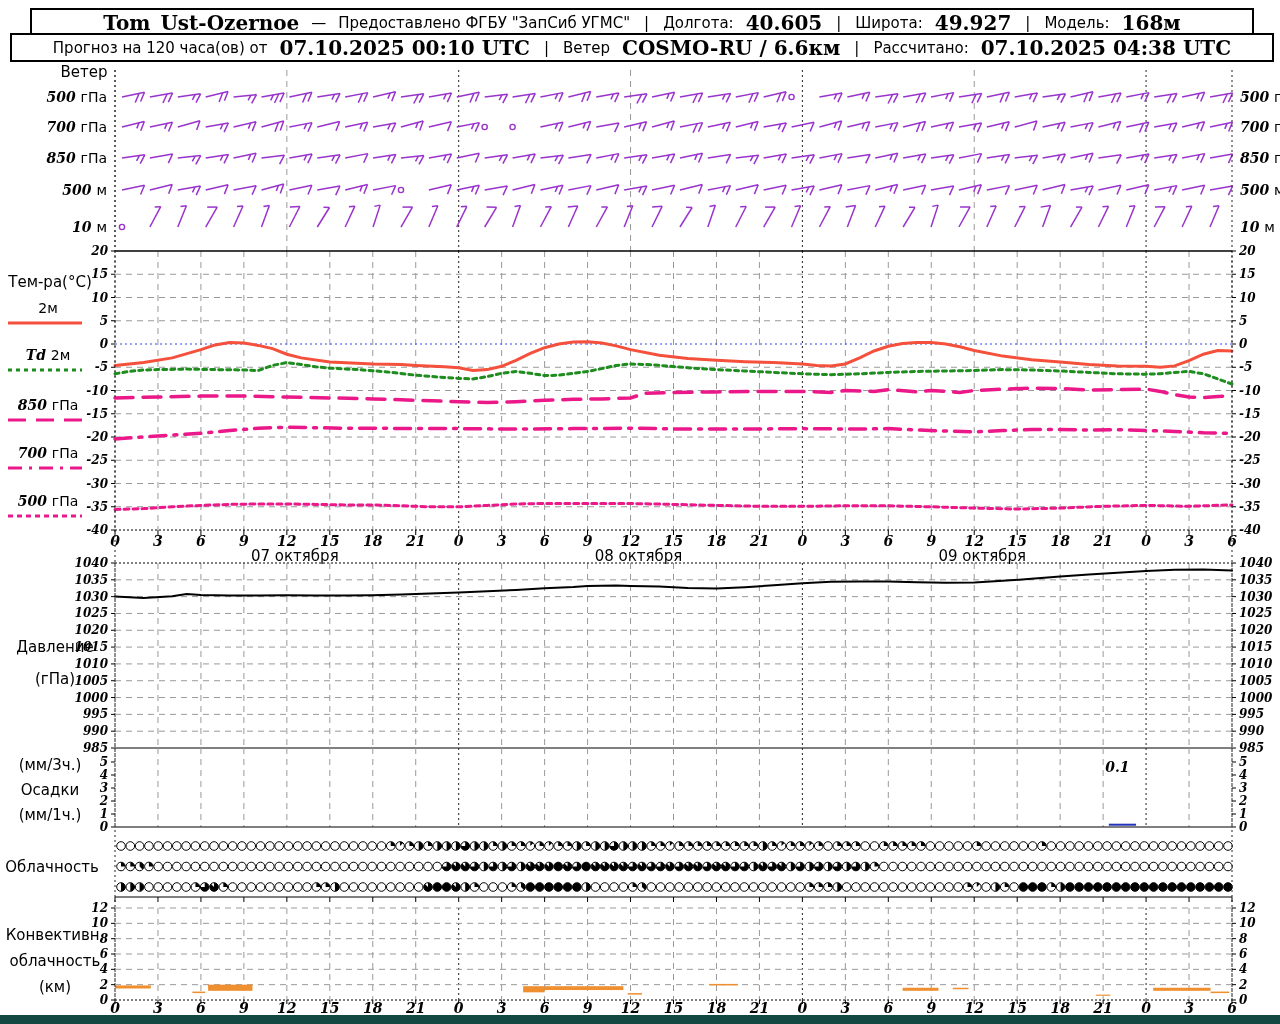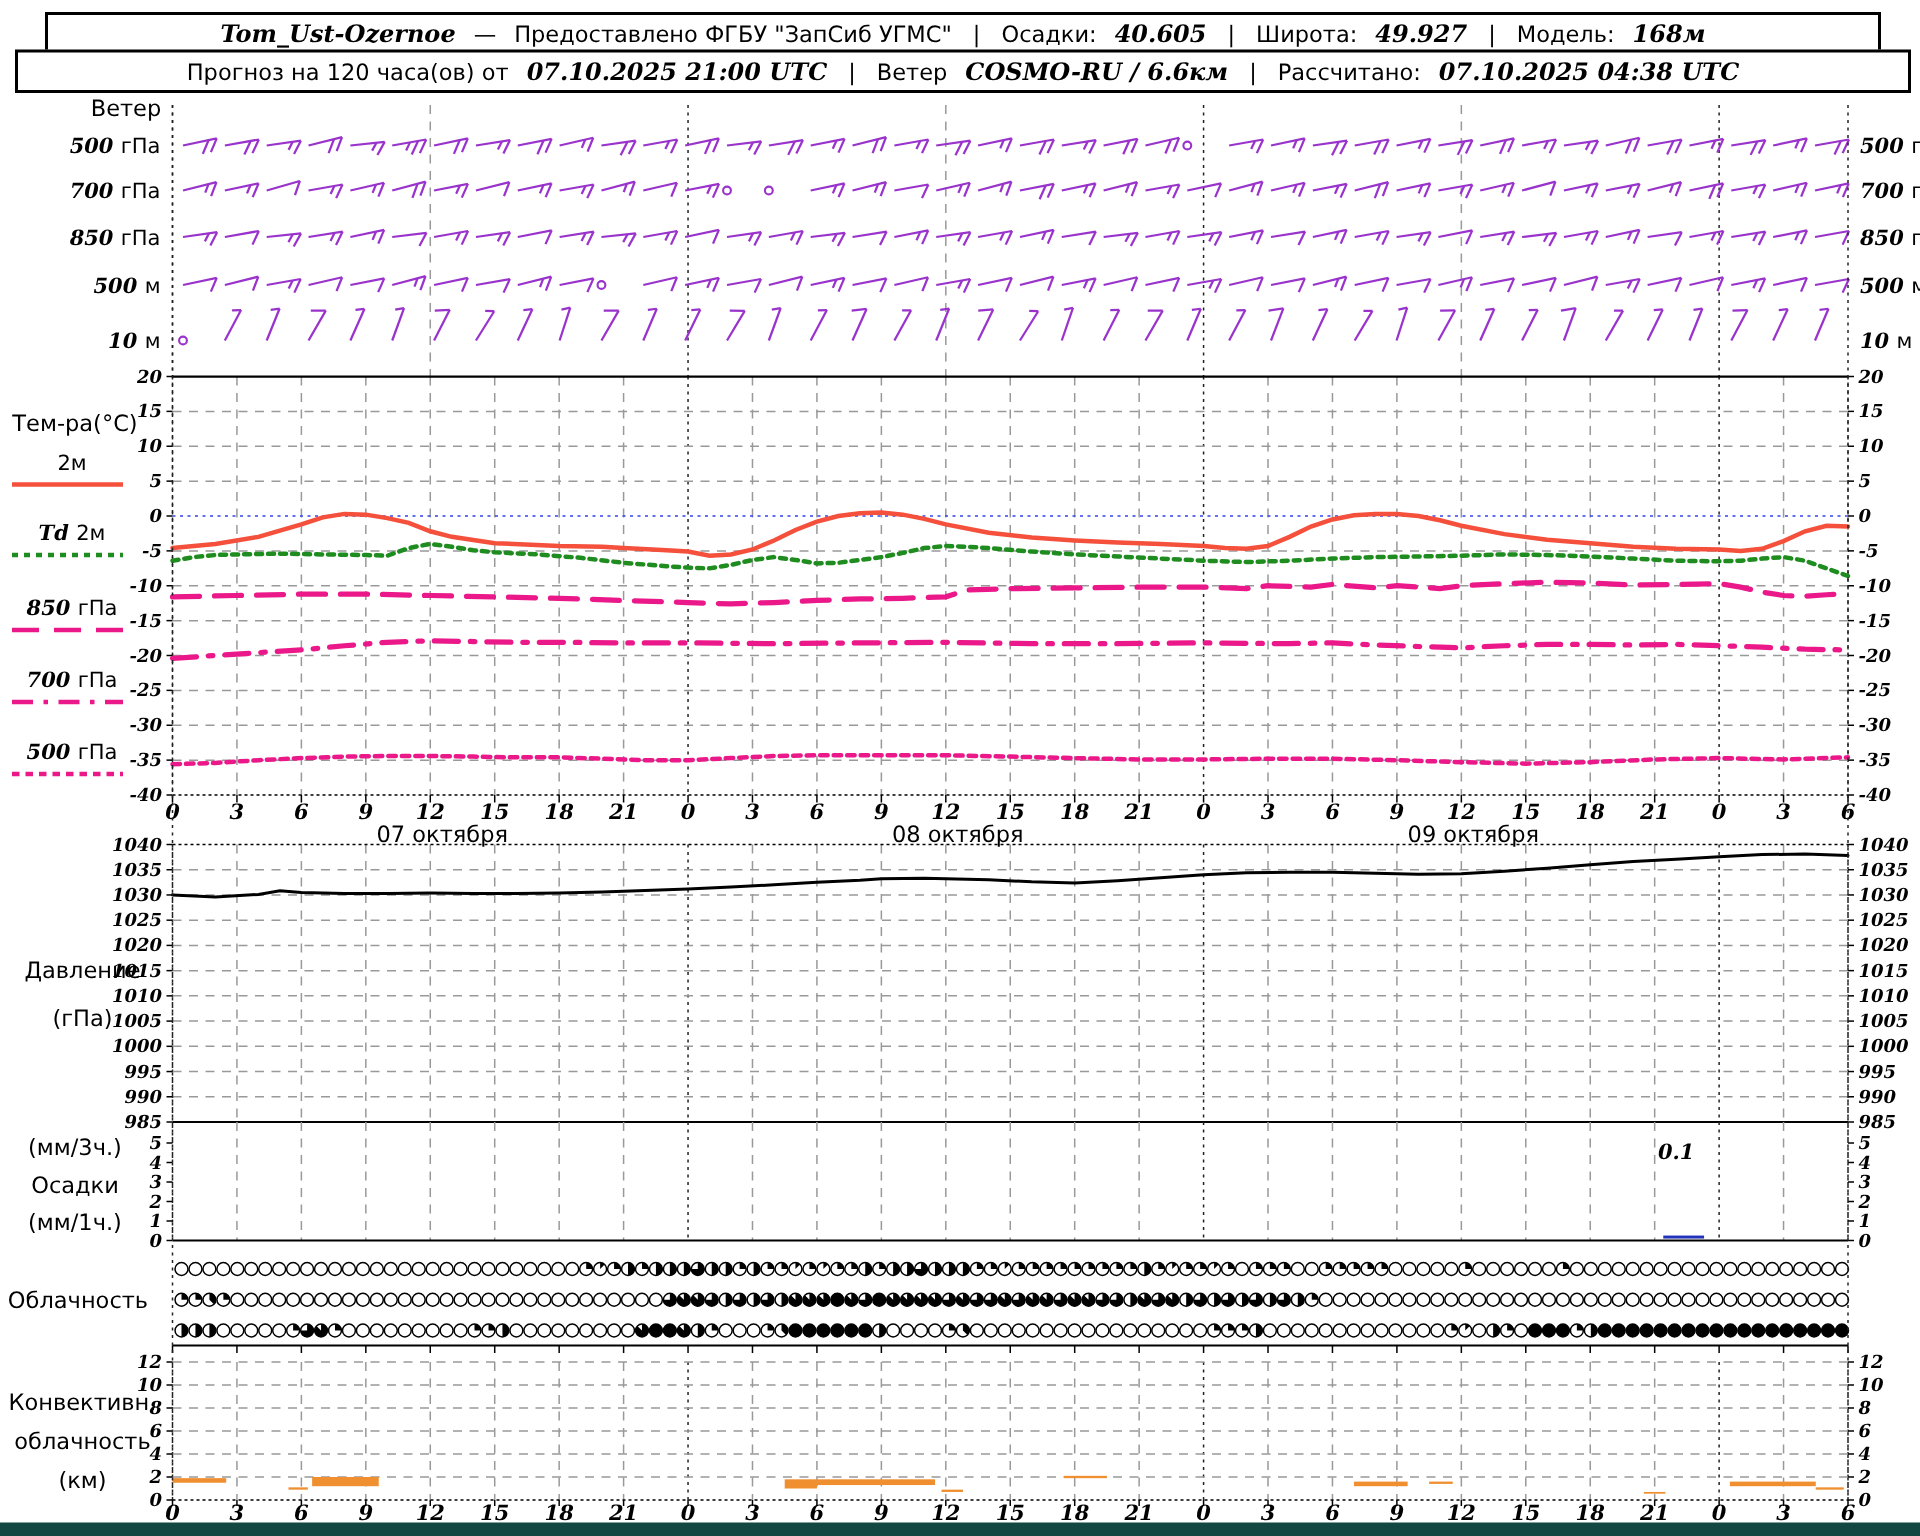--- a/index.html
+++ b/index.html
@@ -2,53 +2,53 @@
 <html><head>
 <meta charset="utf-8">
 <style>
   html,body{margin:0;padding:0;background:#fff;}
   #page{position:relative;width:1280px;height:1024px;background:#fff;overflow:hidden;
         font-family:"DejaVu Sans",sans-serif;}
   .hbox{position:absolute;border:2px solid #000;background:#fff;display:flex;
         align-items:center;justify-content:center;white-space:nowrap;
         font-size:15px;color:#000;}
   .hbox span{margin:0 6px;}
-  .hv{font-family:"DejaVu Serif",serif;font-style:italic;font-weight:bold;font-size:16px;}
+  .hv{font-family:"DejaVu Serif",serif;font-weight:bold;font-size:20px;}
   .hsep{font-weight:normal;padding:0 2px;}
   svg text{fill:#000;}
   .num{font:italic bold 12px "DejaVu Serif",serif;}
   .hour{font:italic bold 14px "DejaVu Serif",serif;}
   .day{font:15px "DejaVu Sans",sans-serif;}
   .lbl{font:15px "DejaVu Sans",sans-serif;}
   .lvlnum{font:italic bold 14px "DejaVu Serif",serif;}
   .lvlunit{font:14px "DejaVu Sans",sans-serif;}
   .ann{font:italic bold 14px "DejaVu Serif",serif;}
   #band{position:absolute;left:0;width:1280px;background:#134741;}
 </style>
 </head>
 <body>
 
 <div id="page">
   <div class="hbox" id="hdr1" style="left:30px;top:8px;width:1220px;height:25px;">
       <span class="hv">Tom_Ust-Ozernoe</span>
       <span class="">—</span>
       <span class="">Предоставлено ФГБУ "ЗапСиб УГМС"</span>
       <span class="hsep">|</span>
-      <span class="">Осадки:</span>
+      <span class="">Долгота:</span>
       <span class="hv">40.605</span>
       <span class="hsep">|</span>
       <span class="">Широта:</span>
       <span class="hv">49.927</span>
       <span class="hsep">|</span>
       <span class="">Модель:</span>
       <span class="hv">168м</span>
     </div>
   <div class="hbox" id="hdr2" style="left:10px;top:33px;width:1260px;height:25px;">
       <span class="">Прогноз на 120 часа(ов) от</span>
-      <span class="hv">07.10.2025 21:00 UTC</span>
+      <span class="hv">07.10.2025 00:10 UTC</span>
       <span class="hsep">|</span>
       <span class="">Ветер</span>
       <span class="hv">COSMO-RU / 6.6км</span>
       <span class="hsep">|</span>
       <span class="">Рассчитано:</span>
       <span class="hv">07.10.2025 04:38 UTC</span>
     </div>
   <svg id="chart" width="1280" height="1024" style="position:absolute;left:0;top:0;">
       <g>
         <line x1="115" y1="70" x2="115" y2="251" stroke="#222" stroke-width="1" fill="none" stroke-dasharray="2 3"></line>

